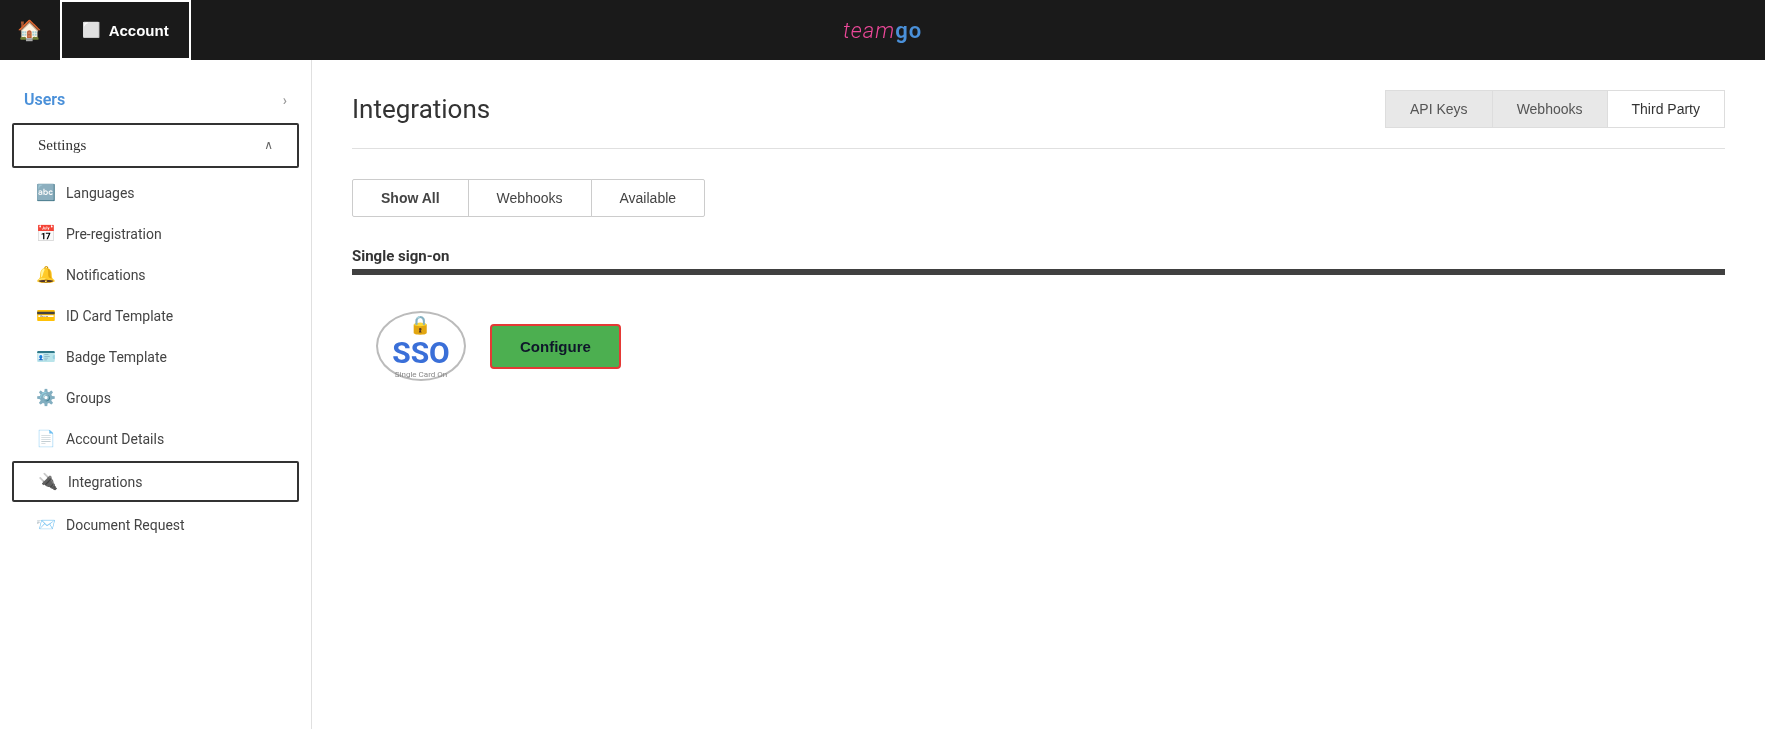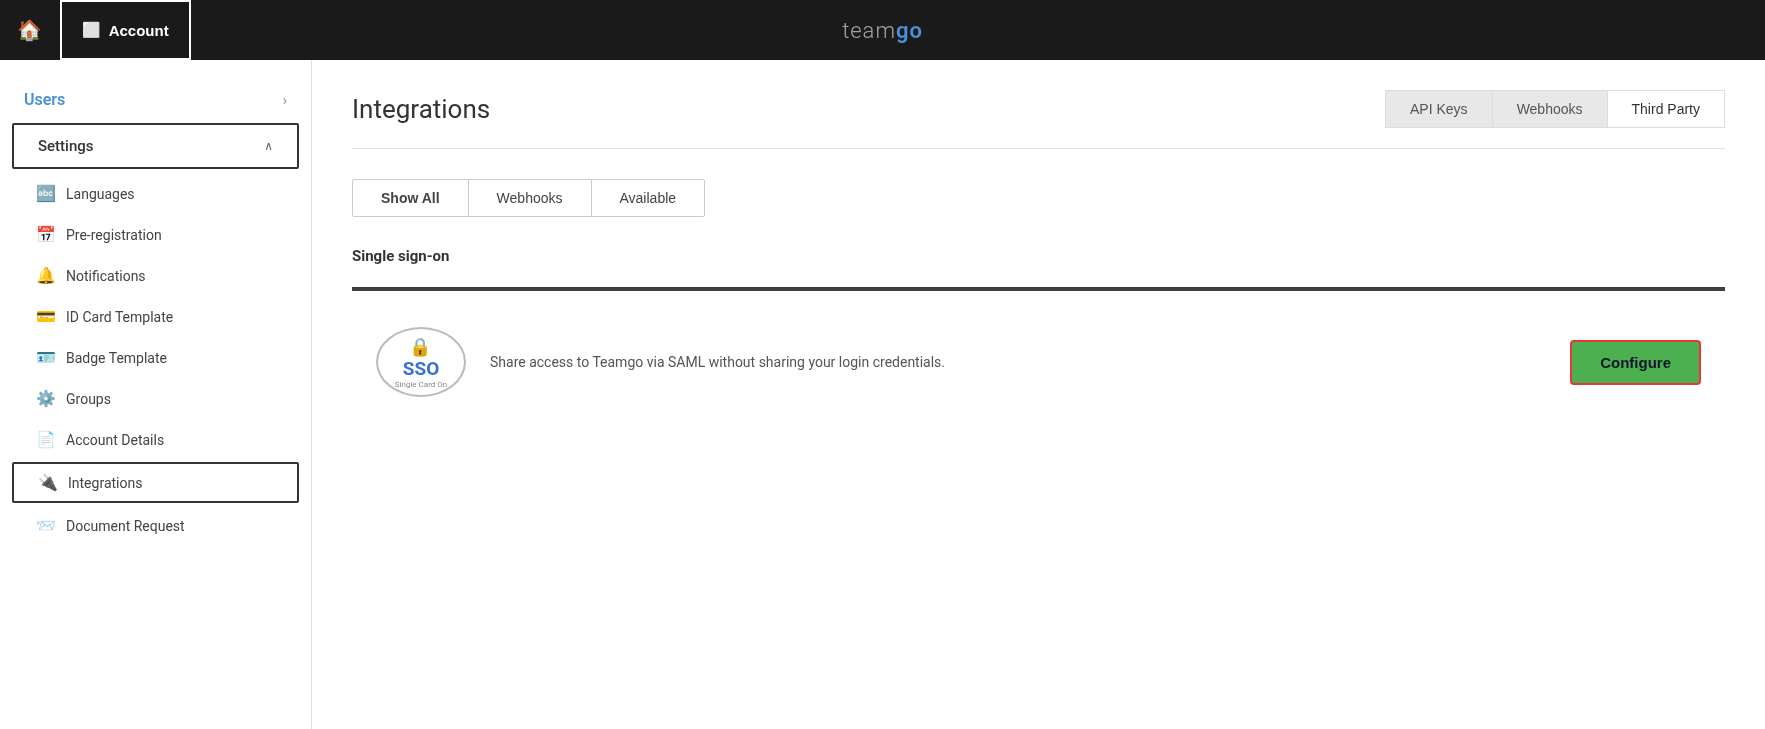--- a/index.html
+++ b/index.html
@@ -41,21 +41,21 @@
     }
     .nav-logo {
       position: absolute;
       left: 50%;
       transform: translateX(-50%);
       font-size: 22px;
       color: #555;
       font-weight: 300;
       letter-spacing: 1px;
     }
-    .nav-logo span.team { color: #a3a3a3; }
+    .nav-logo span.team { color: #ec4899; font-style: italic; }
     .nav-logo span.go { color: #4a90d9; font-weight: 600; text-align: center; }
 
     
     .layout {
       display: flex;
       height: calc(729px - 60px);
     }
 
     
     .sidebar {
@@ -81,20 +81,21 @@
       align-items: center;
       justify-content: space-between;
       padding: 12px 24px;
       border: 2px solid #333;
       margin: 4px 12px;
       border-radius: 2px;
       cursor: pointer;
       font-size: 15px;
       font-weight: 500;
       color: #333;
+      font-family: Liberation Serif, serif;
     }
     .sidebar-settings-left { display: flex; align-items: center; gap: 8px; }
     .chevron-up { font-size: 12px; color: #666; }
 
     .sidebar-subitems { padding: 0; }
     .sidebar-subitem {
       display: flex;
       align-items: center;
       gap: 10px;
       padding: 11px 24px 11px 36px;
@@ -175,22 +176,22 @@
     .filter-btn:first-child { border-radius: 2px 0 0 2px; }
     .filter-btn:last-child { border-radius: 0 2px 2px 0; }
     .filter-btn.active { background: #fff; font-weight: 600; }
 
     
     .section-title {
       font-size: 15px;
       font-weight: 700;
       color: #333;
       margin-bottom: 16px;
-      padding-bottom: 22px;
-      border-bottom: 4px solid #404040;
+      padding-bottom: 4px;
+      border-bottom: 6px solid #404040;
     }
 
     
     .sso-card {
       display: flex;
       align-items: center;
       padding: 20px 24px;
       background: #fff;
       border: none;
       gap: 24px;
@@ -204,21 +205,21 @@
       border: 2px solid #bbb;
       border-radius: 50%;
       flex-shrink: 0;
     }
     .sso-logo-inner {
       display: flex;
       flex-direction: column;
       align-items: center;
     }
     .sso-text {
-      font-size: 19px;
+      font-size: 30px;
       font-weight: 700;
       color: #3a6fd8;
     }
     .sso-subtext {
       font-size: 8px;
       color: #888;
       white-space: nowrap;
     }
     .sso-lock {
       font-size: 18px;
@@ -344,21 +345,20 @@
       <div class="section-title">Single sign-on</div>
 
       <div class="sso-card">
         <div class="sso-logo">
           <div class="sso-logo-inner">
             <span class="sso-lock">🔒</span>
             <span class="sso-text">SSO</span>
             <span class="sso-subtext">Single Card On</span>
           </div>
         </div>
-        <div class="sso-description">Share access to Teamgo via SAML without sharing your login credentials.</div>
         <button class="configure-btn">
           <span>Configure</span>
         </button>
       </div>
 
     </div>
   </main>
 </div>
 
 </body></html>

